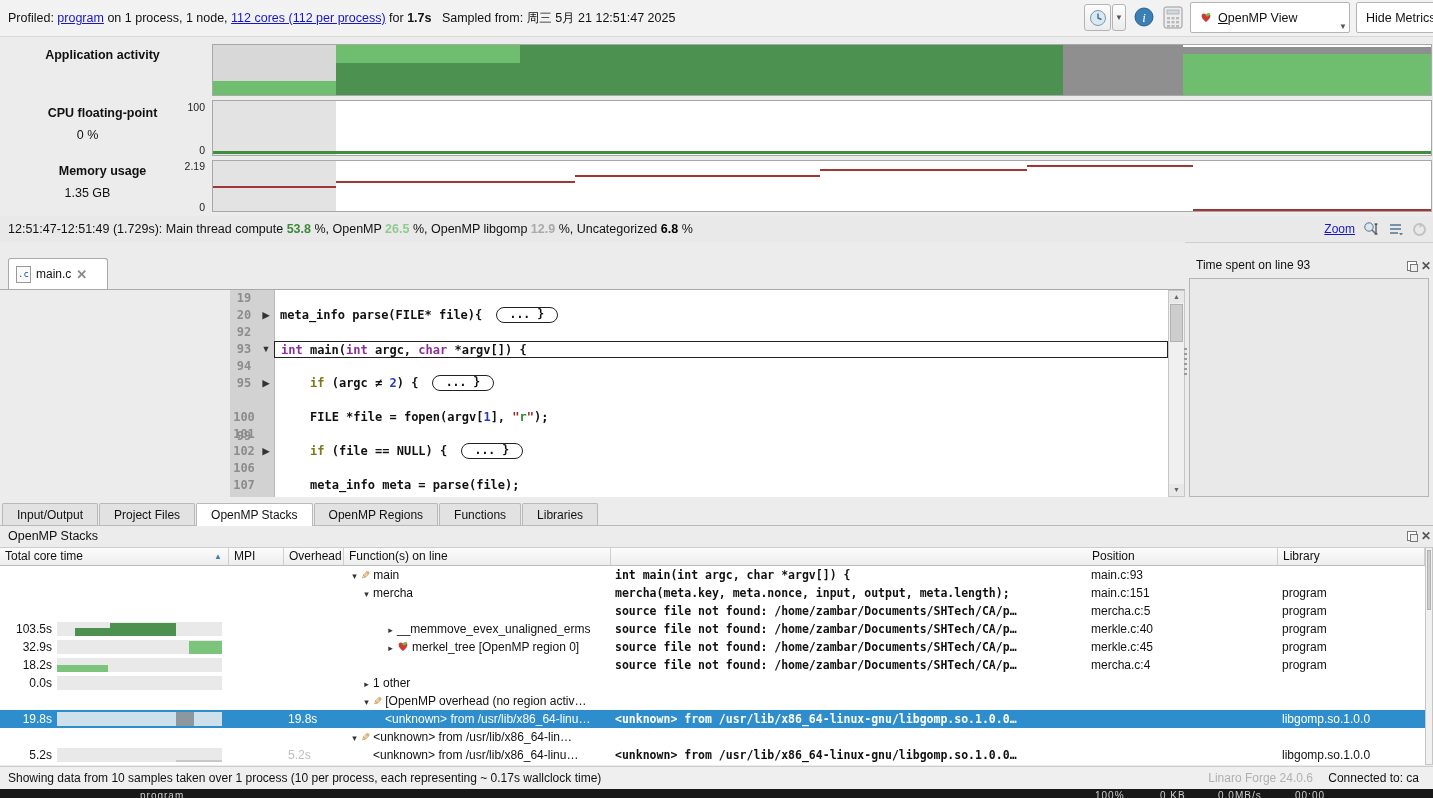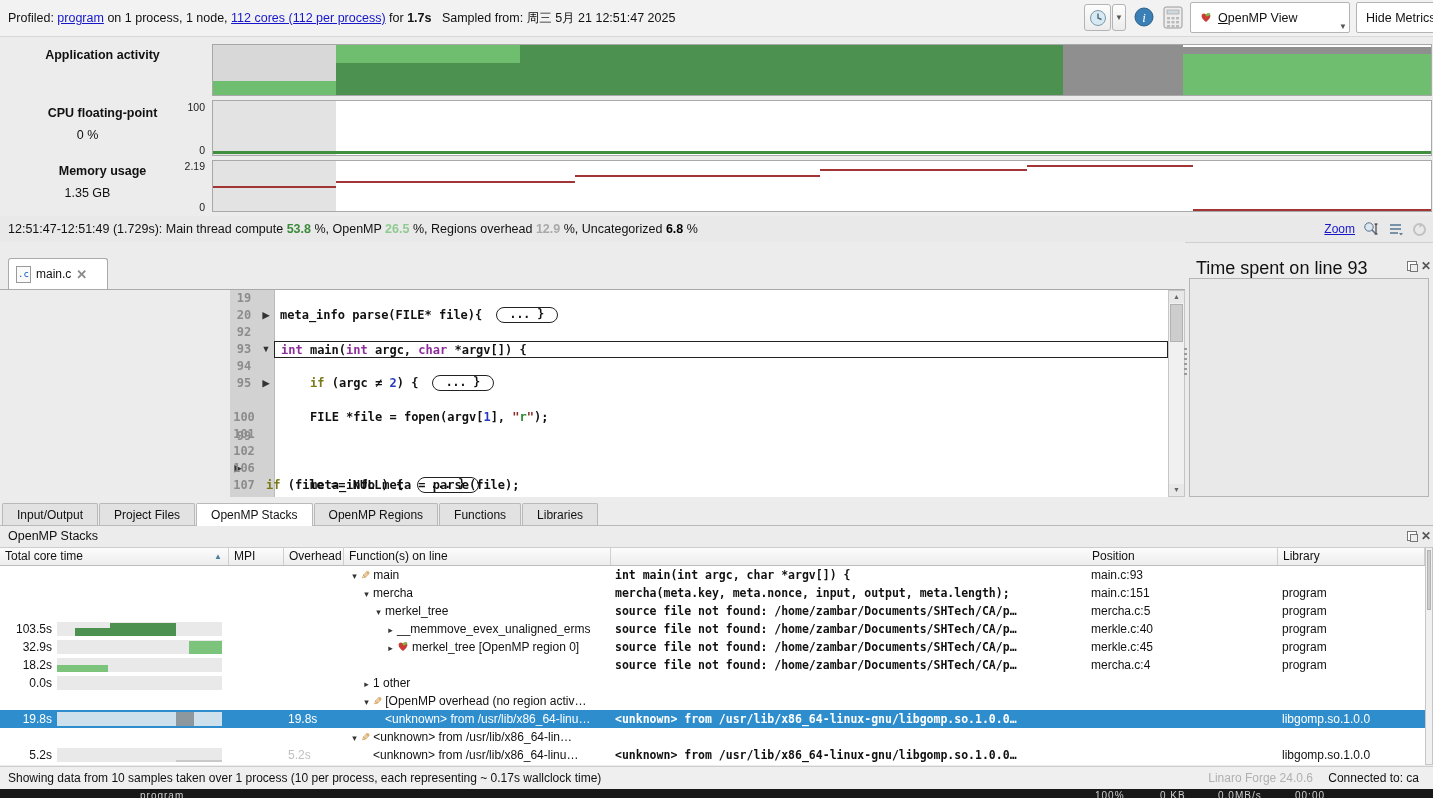--- a/index.html
+++ b/index.html
@@ -57,21 +57,21 @@
   .cur .ltext{border:1px solid #222;}
   .tk{color:#8d2f9b;} .tc{color:#7c7a18;} .tn{color:#2538bf;} .ts{color:#2d8b2d;} .tq{color:#8b2d2d;}
   .fbox{display:inline-block;border:1px solid #222;border-radius:8px;padding:0 13px;margin-left:6px;
         line-height:13px;height:14px;font-size:11.5px;vertical-align:1px;}
   .vscroll{position:absolute;background:#f0f0f0;border:1px solid #c6c6c6;box-sizing:border-box;}
   .sarrow{position:absolute;left:0;width:100%;height:12px;background:#e8e8e8;color:#666;font-size:7px;
           text-align:center;line-height:12px;}
   .sthumb{position:absolute;left:1px;background:#cdcdcd;border:1px solid #b2b2b2;box-sizing:border-box;}
 
   
-  .lpanel-title{position:absolute;left:1196px;top:258px;font-size:18px;}
+  .lpanel-title{position:absolute;left:1196px;top:258px;font-size:12px;}
   .lpanel-body{position:absolute;left:1189px;top:278px;width:240px;height:219px;background:#e9e9e9;
                border:1px solid #b5b5b5;box-sizing:border-box;}
   .picons{display:flex;gap:4px;align-items:center;}
   .ifloat{width:8px;height:8px;border:1px solid #777;position:relative;display:inline-block;background:#fff;}
   .ifloat i{position:absolute;left:2px;top:2px;width:6px;height:6px;border:1px solid #777;background:#eee;}
   .iclose{color:#555;font-weight:bold;font-size:12px;line-height:10px;}
   .dragdots{position:absolute;left:1184px;top:348px;width:3px;height:28px;
             background:repeating-linear-gradient(#9a9a9a 0 2px,transparent 2px 5px);}
 
   
@@ -199,21 +199,21 @@
       <div class="seg" style="left: 0%; width: 10.1%; top: 50%; height: 4%; background: rgb(162, 53, 53);"></div>
       <div class="seg" style="left: 10.1%; width: 19.6%; top: 40%; height: 4%; background: rgb(162, 53, 53);"></div>
       <div class="seg" style="left: 29.7%; width: 20.1%; top: 27%; height: 4%; background: rgb(162, 53, 53);"></div>
       <div class="seg" style="left: 49.8%; width: 17%; top: 16%; height: 4%; background: rgb(162, 53, 53);"></div>
       <div class="seg" style="left: 66.8%; width: 13.7%; top: 8%; height: 4%; background: rgb(162, 53, 53);"></div>
       <div class="seg" style="left: 80.5%; width: 19.5%; top: 96%; height: 4%; background: rgb(162, 53, 53);"></div>
     </div>
 
   <div class="summary">
     <span class="stxt">
-      <span>12:51:47-12:51:49 (1.729s): Main thread compute </span><span class="pgreen">53.8</span><span> %, OpenMP </span><span class="plgreen">26.5</span><span> %, Regions overhead </span><span class="pgray">12.9</span><span> %, Uncategorized </span><span class="pblack">6.8</span><span> %</span>
+      <span>12:51:47-12:51:49 (1.729s): Main thread compute </span><span class="pgreen">53.8</span><span> %, OpenMP </span><span class="plgreen">26.5</span><span> %, OpenMP libgomp </span><span class="pgray">12.9</span><span> %, Uncategorized </span><span class="pblack">6.8</span><span> %</span>
     </span>
     <span class="sicons">
       <a class="lnk">Zoom</a>
       <svg width="17" height="16" viewBox="0 0 17 16">
         <circle cx="6" cy="6" r="4.2" fill="#dce8f0" stroke="#58708a"></circle>
         <line x1="9" y1="9" x2="12" y2="12" stroke="#58708a" stroke-width="1.6"></line>
         <path d="M13 3 L13 13 M11.5 3 L14.5 3 M11.5 13 L14.5 13" stroke="#222" stroke-width="1"></path>
       </svg>
       <svg width="16" height="14" viewBox="0 0 16 14">
         <g stroke="#5b7b97" stroke-width="1.6">
@@ -279,21 +279,21 @@
         <div class="cline" style="top: 119px;">
           <span class="lnum">100</span>
           <span class="lfold"></span>
           <span class="ltext" style="padding-left: 36px;"><span>FILE *file = fopen(argv[</span><span class="tn">1</span><span>], </span><span class="tq">"</span><span class="ts">r</span><span class="tq">"</span><span>);</span></span>
         </div>
         <div class="cline" style="top: 136px;">
           <span class="lnum">101</span>
           <span class="lfold"></span>
           <span class="ltext"></span>
         </div>
-        <div class="cline" style="top: 153px; flex-direction: column;">
+        <div class="cline" style="top: 153px;">
           <span class="lnum">102</span>
           <span class="lfold">▶</span>
           <span class="ltext" style="padding-left: 36px;"><span class="tc">if</span><span> (file == NULL) { </span><span class="fbox">... }</span></span>
         </div>
         <div class="cline" style="top: 170px;">
           <span class="lnum">106</span>
           <span class="lfold"></span>
           <span class="ltext"></span>
         </div>
         <div class="cline" style="top: 187px;">
@@ -361,21 +361,20 @@
         <div class="cell" style="left: 284px; width: 60px; padding-left: 4px;"></div>
         <div class="cell" style="left: 344px; width: 267px; padding-left: 16px;"><span class="exp">▾</span><span>mercha</span></div>
         <div class="cell monotxt" style="left: 611px; width: 476px; padding-left: 4px;">mercha(meta.key, meta.nonce, input, output, meta.length);</div>
         <div class="cell" style="left: 1087px; width: 191px; padding-left: 4px;">main.c:151</div>
         <div class="cell" style="left: 1278px; width: 147px; padding-left: 4px;">program</div>
       </div>
       <div class="trow" style="top: 36px;">
         <div class="cell" style="left: 0px; width: 229px;"></div>
         <div class="cell" style="left: 229px; width: 55px;"></div>
         <div class="cell" style="left: 284px; width: 60px; padding-left: 4px;"></div>
-        <div class="cell" style="left: 344px; width: 267px; padding-left: 28px;"><span class="exp">▾</span><span>merkel_tree</span></div>
         <div class="cell monotxt" style="left: 611px; width: 476px; padding-left: 4px;">source file not found: /home/zambar/Documents/SHTech/CA/p…</div>
         <div class="cell" style="left: 1087px; width: 191px; padding-left: 4px;">mercha.c:5</div>
         <div class="cell" style="left: 1278px; width: 147px; padding-left: 4px;">program</div>
       </div>
       <div class="trow" style="top: 54px;">
         <div class="cell" style="left: 0px; width: 229px;">
           <span class="tlabel" style="left: 0px; width: 52px;">103.5s</span>
           <div class="tbar" style="background: rgb(233, 233, 233); position: absolute;">
             <div class="seg" style="left: 11%; width: 21%; top: 42%; height: 58%; background: rgb(77, 145, 80);"></div>
             <div class="seg" style="left: 32%; width: 40%; top: 5%; height: 95%; background: rgb(77, 145, 80);"></div>

